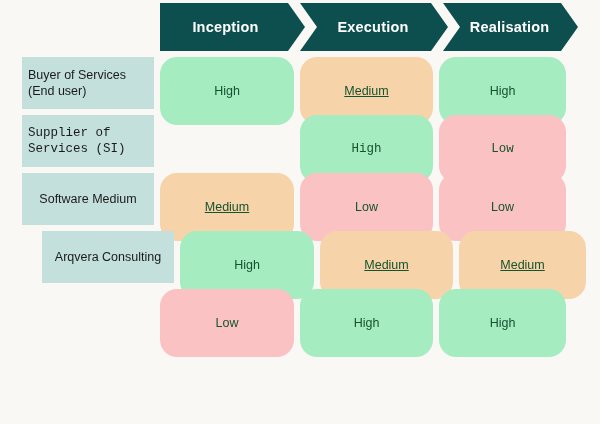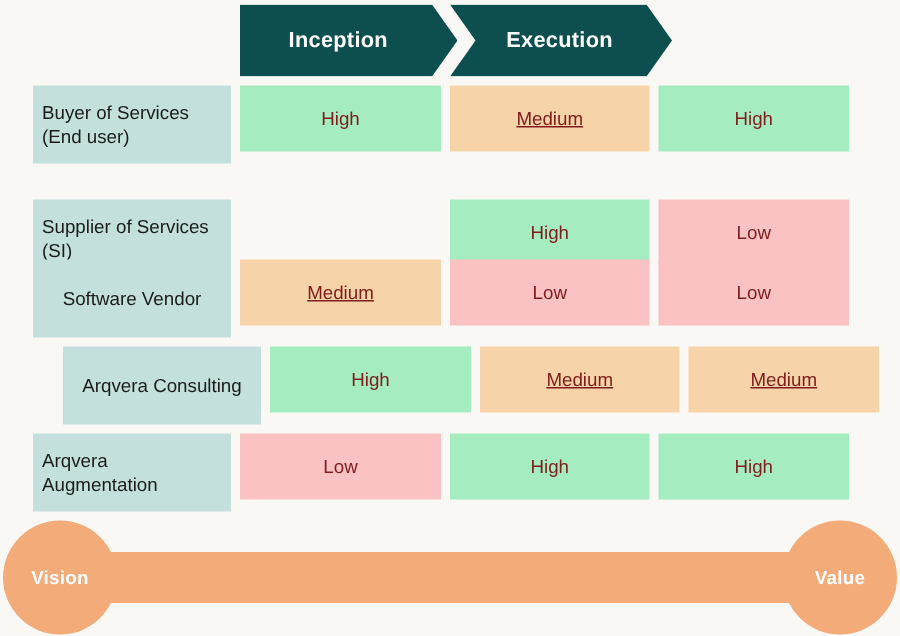--- a/index.html
+++ b/index.html
@@ -92,28 +92,29 @@
     align-items: center;
     justify-content: center;
     box-sizing: border-box;
     padding: 0 6px;
     color: #1b1b1b;
     font-size: 12.5px;
     line-height: 1.28;
   }
   .cell {
     position: absolute;
-    height: 44px;
+    height: 68px;
     display: flex;
     align-items: center;
     justify-content: center;
     box-sizing: border-box;
-    color: #7f1d1d;
+    color: #14532d;
     font-size: 12.5px;
     line-height: 1.2;
+    border-radius: 17px;
   }
   .cell.c0 { left: 160px; width: 134px; }
   .cell.c1 { left: 300px; width: 133px; }
   .cell.c2 { left: 439px; width: 127px; }
 
   .v-high { background: #a5ecc1; }
   .v-medium { background: #f7d3aa; text-decoration: underline; }
   .v-low { background: #fbc2c4; }
   .v-lowmed { background: #fbc2c4; }
 
@@ -156,63 +157,56 @@
 
 <div id="board">
 
   <div class="header-band">
     <div class="chev chev-2">
       <span class="chev-label">Execution</span>
     </div>
     <div class="chev chev-1">
       <span class="chev-label">Inception</span>
     </div>
+    <div class="chev chev-3">
+      <span class="chev-label">Realisation</span>
+    </div>
   </div>
 
   <div class="grid">
 
     <div class="row" style="top:0px;">
       <div class="rowlabel">Buyer of Services (End user)</div>
       <div class="cell c0 v-high">High</div>
       <div class="cell c1 v-medium">Medium</div>
       <div class="cell c2 v-high">High</div>
     </div>
 
-    <div class="row" style="top:76px;">
+    <div class="row" style="top:58px;font-family:Liberation Mono, monospace;">
       <div class="rowlabel">Supplier of Services (SI)</div>
       <div class="cell c1 v-high">High</div>
       <div class="cell c2 v-low">Low</div>
     </div>
 
     <div class="row" style="top:116px;">
-      <div class="rowlabel">Software Vendor</div>
+      <div class="rowlabel">Software Medium</div>
       <div class="cell c0 v-medium">Medium</div>
       <div class="cell c1 v-low">Low</div>
       <div class="cell c2 v-low">Low</div>
     </div>
 
     <div class="row" style="top:174px;margin-left:20px;">
       <div class="rowlabel">Arqvera Consulting</div>
       <div class="cell c0 v-high">High</div>
       <div class="cell c1 v-medium">Medium</div>
       <div class="cell c2 v-medium">Medium</div>
     </div>
 
     <div class="row" style="top:232px;">
-      <div class="rowlabel">Arqvera Augmentation</div>
       <div class="cell c0 v-low">Low</div>
       <div class="cell c1 v-high">High</div>
       <div class="cell c2 v-high">High</div>
     </div>
 
   </div>
 
-  <div class="journey">
-    <div class="journey-bar"></div>
-    <div class="journey-node start">
-      <span>Vision</span>
-    </div>
-    <div class="journey-node end">
-      <span>Value</span>
-    </div>
-  </div>
 
 </div>
 
 </body></html>

